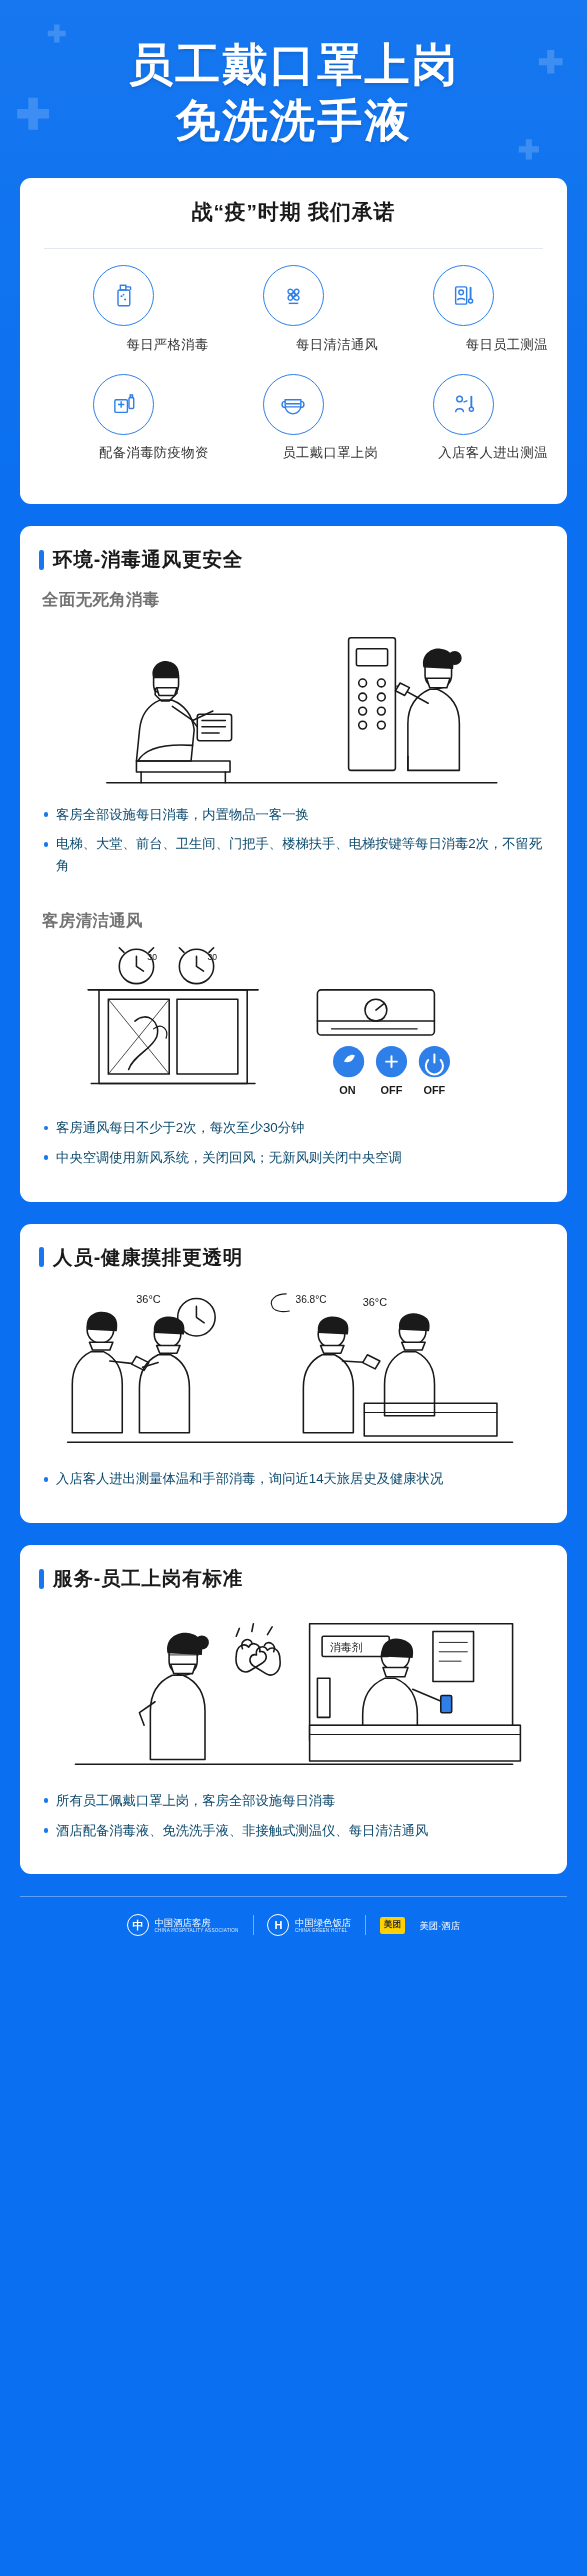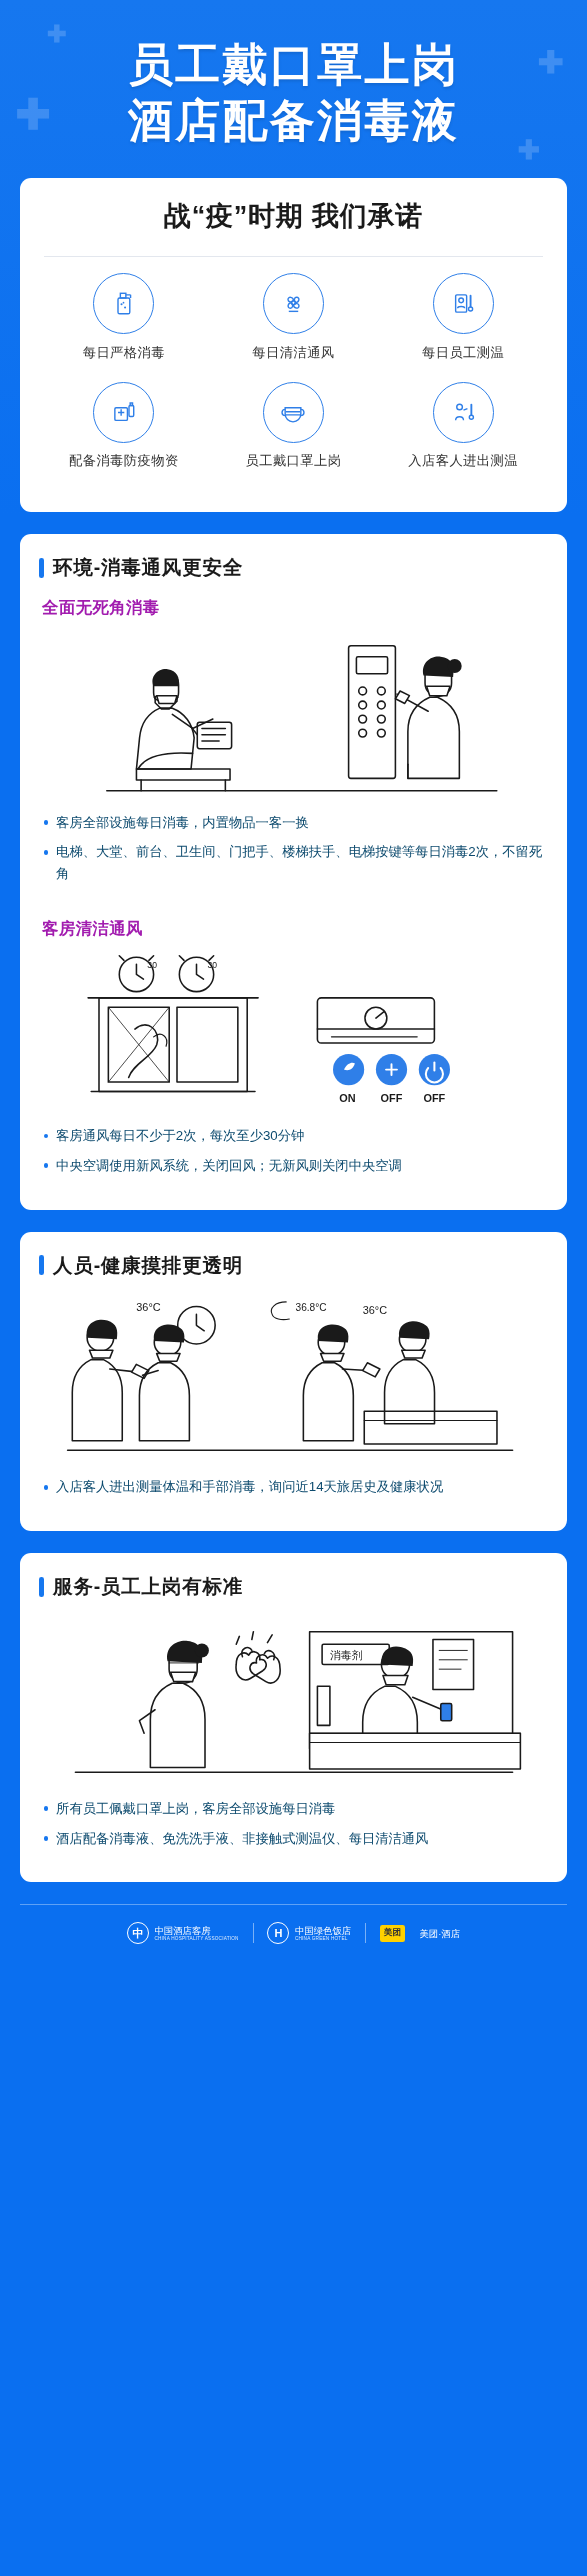--- a/index.html
+++ b/index.html
@@ -45,38 +45,38 @@
   .card {
     background:#ffffff;
     border-radius:11px;
     margin:0 20px 22px 20px;
     padding:20px 19px 22px 19px;
     position:relative;
     z-index:3;
   }
   .promise-title {
     text-align:center;
-    font-size:27px;
+    font-size:21px;
     font-weight:bold;
     color:#1a1a1a;
     letter-spacing:0.8px;
     margin-bottom:22px;
   }
   .divider-line{
     height:0.8px;
     background:#e3e7ee;
     margin:14px 4.7px 17px 4.7px;
   }
   .promise-grid {
     display:flex;
     flex-wrap:wrap;
   }
   .promise-item {
     width:33.33%;
-    text-align:center;
+    text-align:right;
     margin-bottom:20px;
   }
   .circle-icon {
     width:61px; height:61px;
     border-radius:50%;
     border:1.6px solid #2f7fe8;
     margin:0 auto 9.4px auto;
     display:flex;
     align-items:center;
     justify-content:center;
@@ -102,21 +102,21 @@
   }
   .sec-head-title {
     font-size:19.5px;
     font-weight:bold;
     color:#1a1a1a;
     letter-spacing:0.8px;
   }
   .sub-title {
     font-size:16.4px;
     font-weight:bold;
-    color:#a21caf;
+    color:#737373;
     margin:4.7px 0 11px 3.1px;
     letter-spacing:0.4px;
   }
   .illus {
     width:100%;
     display:flex;
     justify-content:center;
     align-items:flex-start;
     margin:6.2px 0 14px 0;
     text-decoration:underline;
@@ -185,21 +185,21 @@
 <div class="page">
 
   <span class="crossmark" style="left:15.6px; top:94px;">✚</span>
   <span class="crossmark" style="right:23.4px; top:47px; font-size:31px;">✚</span>
   <span class="crossmark" style="right:47px; top:137px; font-size:26.5px;">✚</span>
   <span class="crossmark" style="left:47px; top:23.4px; font-size:23.4px;">✚</span>
 
   <div class="header">
     <h1>
       <span>员工戴口罩上岗</span><br>
-      <span>酒店配备消毒液</span>
+      <span>免洗洗手液</span>
     </h1>
   </div>
 
   <div class="card">
     <div class="promise-title">战“疫”时期 我们承诺</div>
     <div class="divider-line"></div>
 
     <div class="promise-grid">
 
       <div class="promise-item">

